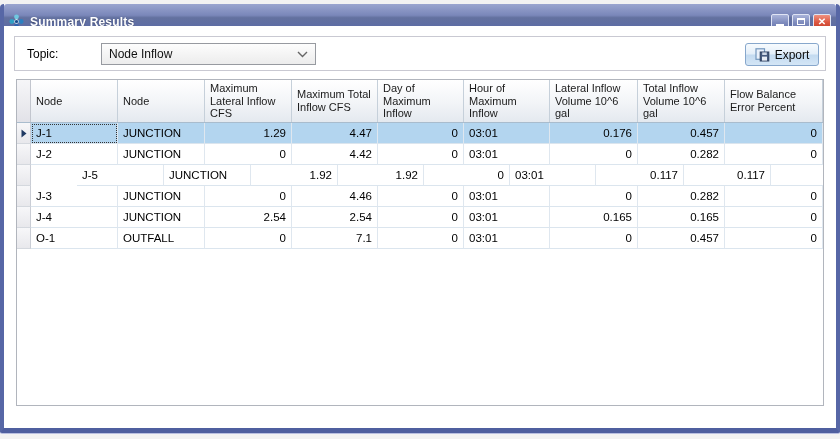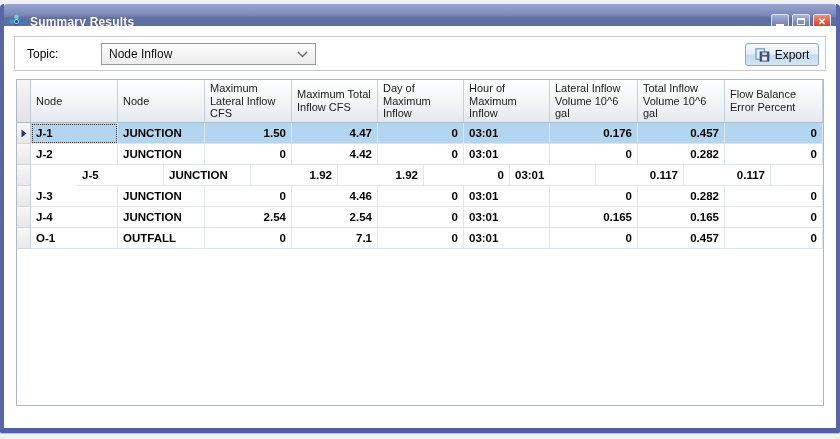--- a/index.html
+++ b/index.html
@@ -45,21 +45,21 @@
   
   .grid-panel { position:absolute; left:12px; right:12px; top:53px; bottom:22px;
     border:1px solid #b1b5bd; background:#ffffff; overflow:hidden; }
   .grid-header { display:flex; height:43px; border-bottom:1px solid #a9bccd;
     background:linear-gradient(#ffffff 0%, #f2f4f7 55%, #e4e9ef 100%); }
   .hcell { border-right:1px solid #c6d0da; padding:3px 5px; font-size:11px; color:#1a1a1a;
     line-height:1.18; display:flex; align-items:center; overflow:hidden; }
   .hcell.right { }
   .sel-head { width:14px; border-right:1px solid #c2c6ce;
     background:linear-gradient(#f6f6f8, #e2e2e8); flex:none; }
-  .grow { display:flex; height:21px; background:#ffffff;font-weight:bold; }
+  .grow { display:flex; height:21px; background:#ffffff; }
   .grow.selected .gcell { background:#b3d5ef; }
   .selcell { width:14px; flex:none; border-right:1px solid #c9cdd5; border-bottom:1px solid #d4d8de;
     background:linear-gradient(#f7f7f9, #e8e8ec); display:flex; align-items:center; justify-content:center; }
   .gcell { border-right:1px solid #dfe7ef; border-bottom:1px solid #dbe5ee; font-size:11.5px;
     color:#000; padding:0 5px; display:flex; align-items:center; overflow:hidden; white-space:nowrap; }
   .gcell.right { justify-content:flex-end; }
   .gcell.focus { outline:1px dotted #333; outline-offset:-2px; }
   .arrow-svg { display:block; }
 </style>
 </head>
@@ -136,21 +136,21 @@
         <div>
 
         <div class="grow selected">
               <div class="selcell">
                 <svg class="arrow-svg" width="6" height="9" viewBox="0 0 6 9">
                   <path d="M0.5 0.5 L5.5 4.5 L0.5 8.5 Z" fill="#203a63"></path>
                 </svg>
               </div>
               <div class="gcell left focus" style="width: 87px; flex: 0 0 auto;">J-1</div>
               <div class="gcell left" style="width: 87px; flex: 0 0 auto;">JUNCTION</div>
-              <div class="gcell right" style="width: 87px; flex: 0 0 auto;">1.50</div>
+              <div class="gcell right" style="width: 87px; flex: 0 0 auto;">1.29</div>
               <div class="gcell right" style="width: 86px; flex: 0 0 auto;">4.47</div>
               <div class="gcell right" style="width: 86px; flex: 0 0 auto;">0</div>
               <div class="gcell left" style="width: 86px; flex: 0 0 auto;">03:01</div>
               <div class="gcell right" style="width: 88px; flex: 0 0 auto;">0.176</div>
               <div class="gcell right" style="width: 87px; flex: 0 0 auto;">0.457</div>
               <div class="gcell right" style="width: 98px; flex: 0 0 auto;">0</div>
             </div>
             <div class="grow">
               <div class="selcell"></div>
               <div class="gcell left" style="width: 87px; flex: 0 0 auto;">J-2</div>

